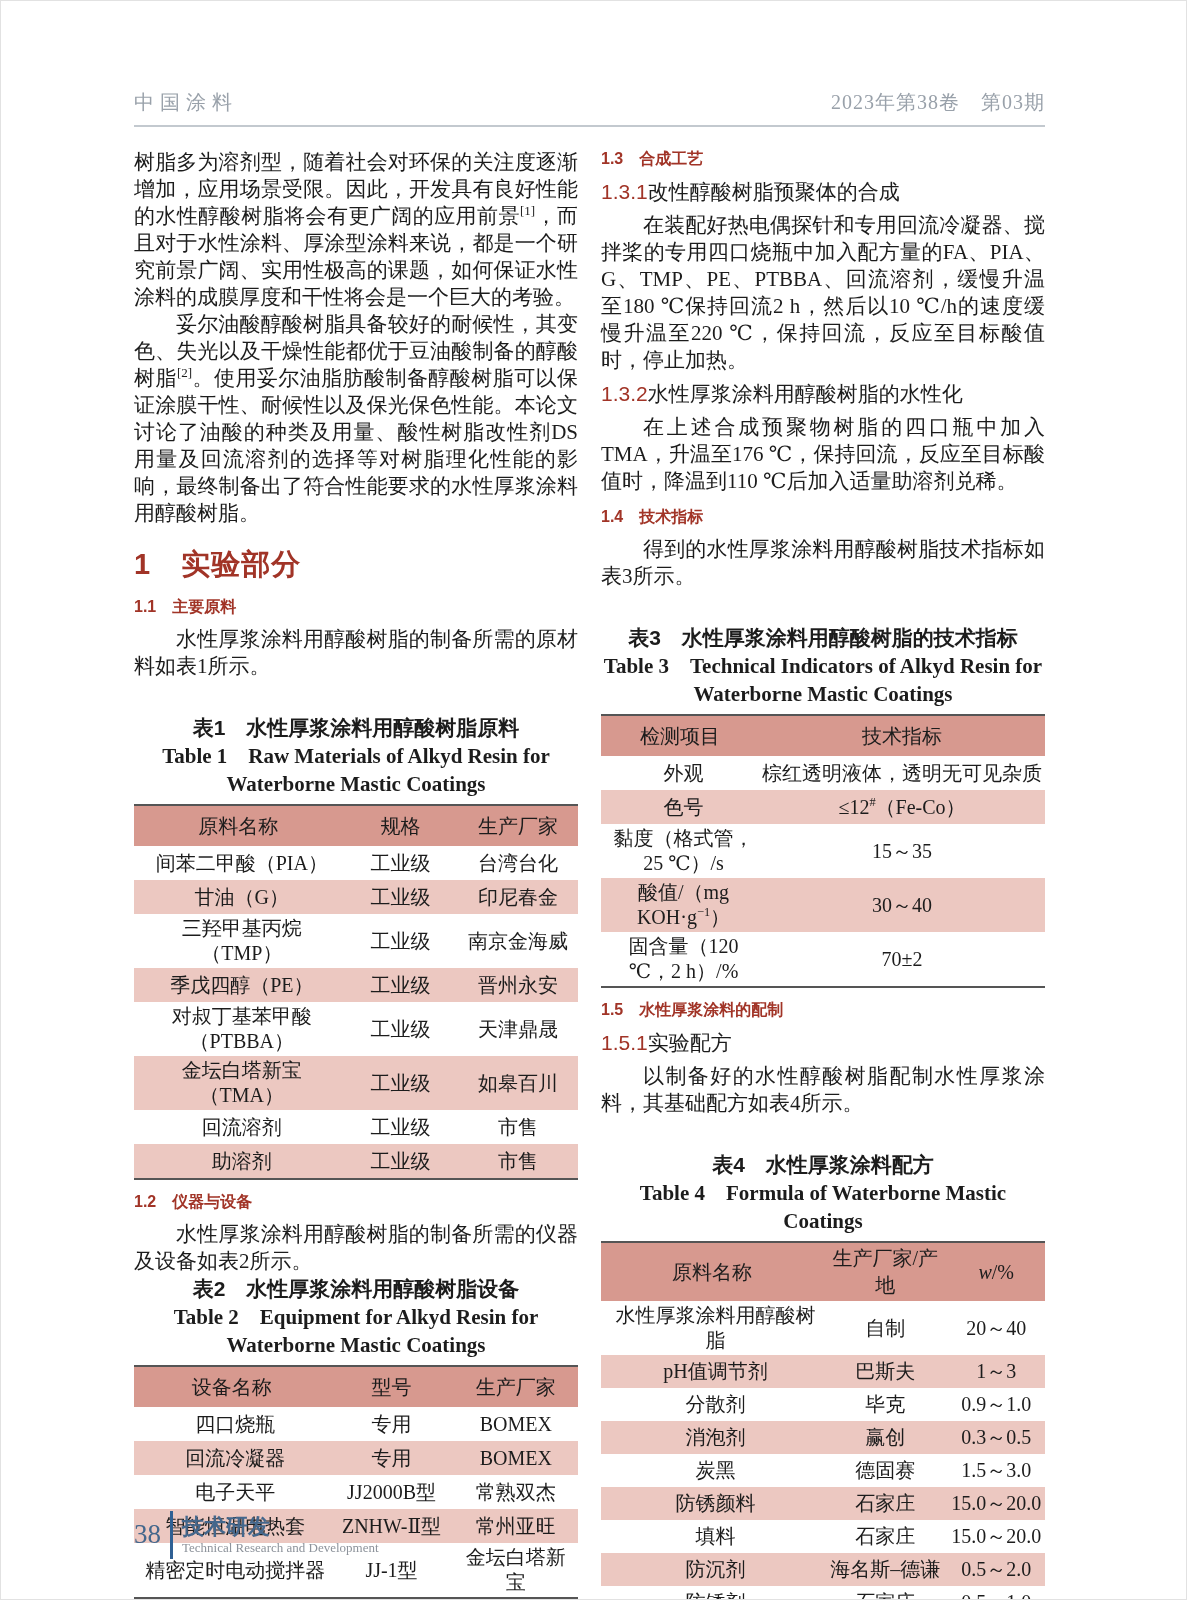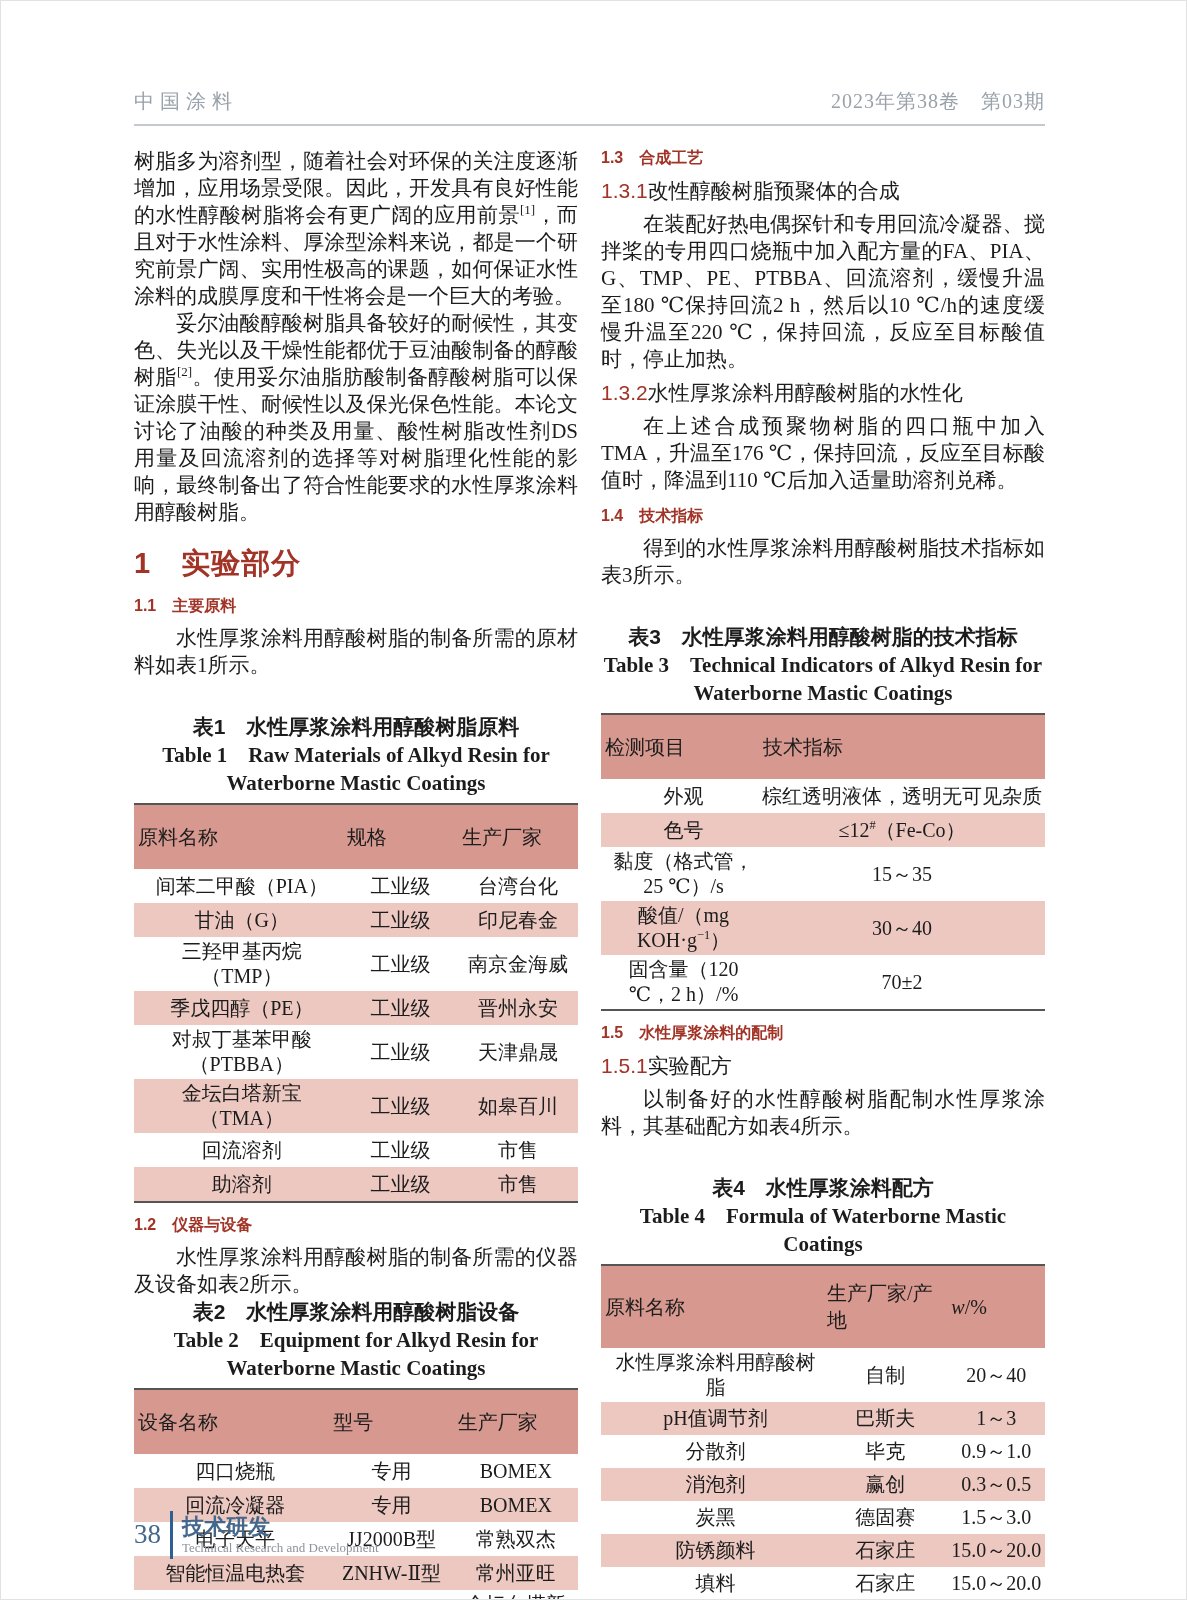--- a/index.html
+++ b/index.html
@@ -17,27 +17,27 @@
     box-sizing:border-box;
     background:#fff;
     border:1px solid #e2e2e2;
     overflow:hidden;
     font-family:"Liberation Serif","DejaVu Serif",serif;
     color:#1c1c1c;
   }
   .content{margin:0 141px 0 133px;}
   .page-header{
     display:flex;justify-content:space-between;align-items:flex-end;
-    padding-top:67px;padding-bottom:9px;
+    padding-top:88px;padding-bottom:9px;
     border-bottom:2px solid #c3c9cf;
     color:var(--header-gray,#99a1aa);
     font-size:20px;
   }
   .journal{letter-spacing:6px;}
-  .issue{letter-spacing:1px;margin-top:20px;}
+  .issue{letter-spacing:1px;}
   .columns{display:flex;gap:23px;margin-top:22px;}
   .col{flex:1;min-width:0;}
   .col > :first-child{margin-top:0;}
   p.body{
     font-size:21px;line-height:27px;
     text-align:justify;margin:0;
     text-indent:2em;
   }
   p.body.noindent{text-indent:0;}
   sup{font-size:0.62em;line-height:0;}
@@ -72,21 +72,21 @@
   .caption.gap-lg{margin-top:34px;}
   .mt-lg{margin-top:30px;}
   table.data-table{
     width:100%;border-collapse:collapse;
     margin-top:6px;font-size:20px;
     border-top:2px solid #555;border-bottom:2px solid #555;
   }
   table.data-table th{
     background:var(--table-header-bg,#d7998f);
     font-weight:normal;height:36px;
-    text-align:left;padding:14px 4px;
+    text-align:center;padding:2px 4px;
   }
   table.data-table td{
     height:30px;text-align:center;
     padding:2px 3px;line-height:25px;
     white-space:pre-line;
   }
   table.data-table td:first-child{text-align:center;padding-left:10px;}
   table.data-table tbody tr:nth-child(even) td{background:var(--table-row-alt-bg,#ecc8c1);}
   table[data-table="t1"] th:nth-child(1){width:47%;}
   table[data-table="t1"] th:nth-child(2){width:26%;}

